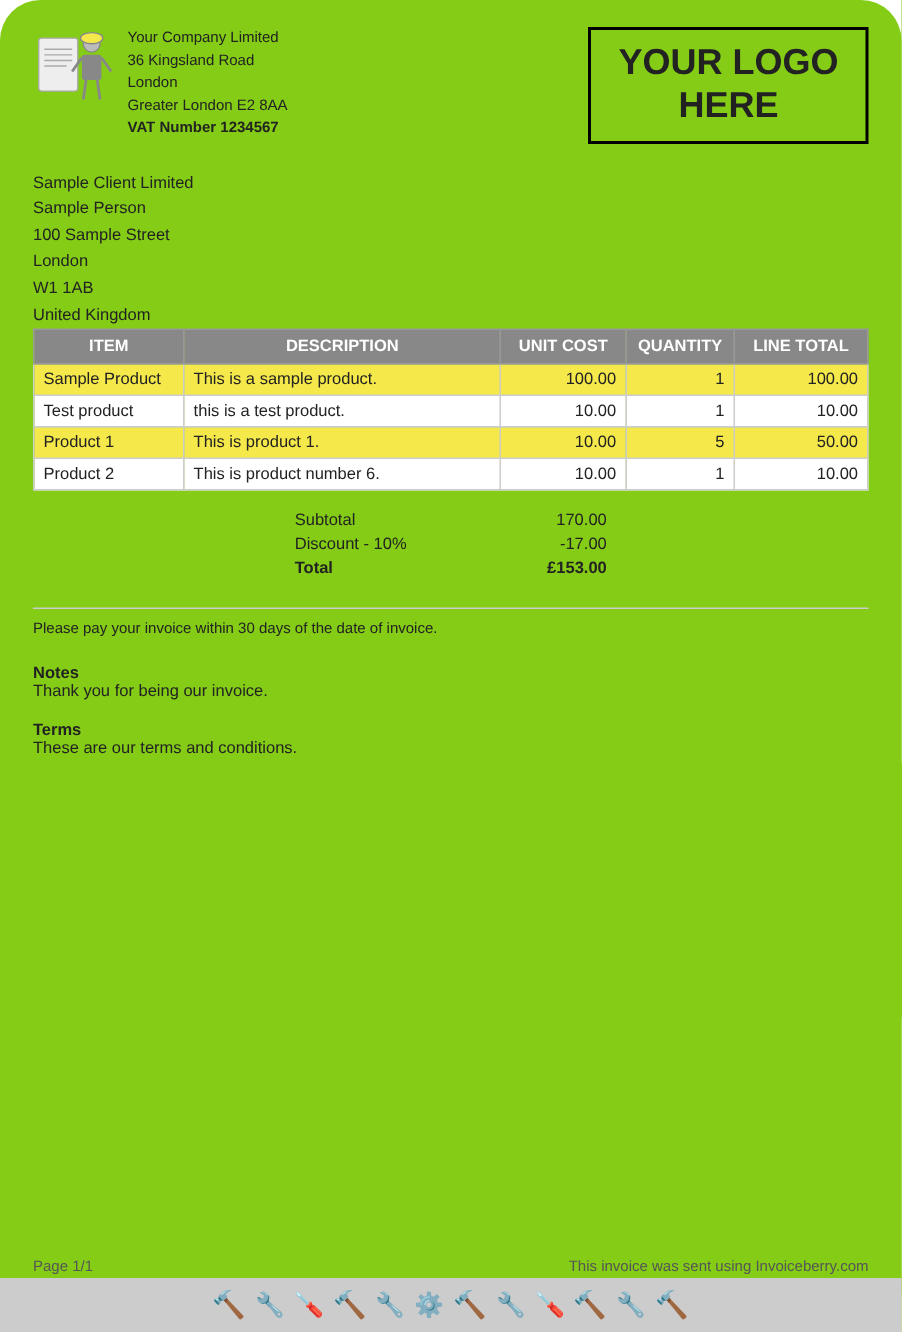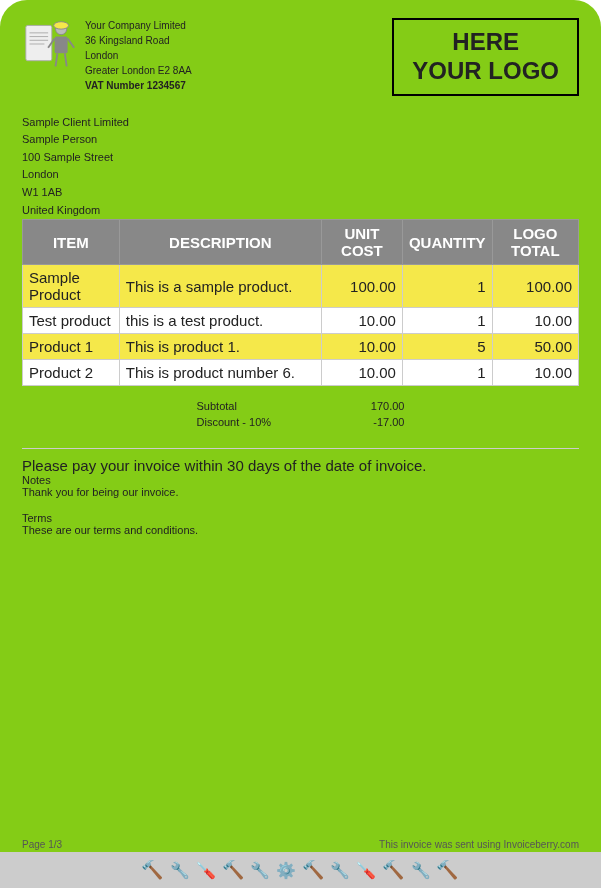--- a/index.html
+++ b/index.html
@@ -79,21 +79,21 @@
       background: #e0e0e0;
       font-weight: bold;
       padding: 3px 6px;
     }
 
     
     .items-table {
       width: 100%;
       border-collapse: collapse;
       margin-bottom: 12px;
-      font-size: 15px;
+      font-size: 11px;
     }
     .items-table thead tr {
       background: #888;
       color: #fff;
     }
     .items-table thead td {
       padding: 5px 6px;
       font-weight: bold;
       text-align: center;
       border: 1px solid #999;
@@ -131,32 +131,33 @@
     .totals-table td:last-child {
       text-align: right;
       margin-top: 27px;
     }
     .totals-table .total-row td {
       font-weight: bold;
     }
 
     
     .payment-note {
-      font-size: 15px;
+      font-size: 10px;
+      margin-bottom: 18px;
       border-top: 1px solid #ccc;
       padding-top: 8px;
     }
 
     
     .notes-section, .terms-section {
       font-size: 11px;
       margin-bottom: 14px;
     }
     .notes-section .label, .terms-section .label {
-      font-weight: normal;
+      font-weight: bold;
     }
 
     
     .footer-tools {
       position: absolute;
       bottom: 0;
       left: 0;
       width: 601px;
       background: #ccc;
       height: 36px;
@@ -217,22 +218,22 @@
         <div>London</div>
         <div>Greater London E2 8AA</div>
         <div class="vat">
           <span>VAT Number</span>
           <span>1234567</span>
         </div>
       </div>
     </div>
 
     <div class="logo-box">
+      <div>YOUR LOGO</div>
       <div>HERE</div>
-      <div>YOUR LOGO</div>
     </div>
   </div>
 
   <div class="billing-section">
     <div class="client-info">
       <div>Sample Client Limited</div>
       <div>Sample Person</div>
       <div>100 Sample Street</div>
       <div>London</div>
       <div>W1 1AB</div>
@@ -241,21 +242,21 @@
 
   </div>
 
   <table class="items-table">
     <thead>
       <tr>
         <td class="col-item">ITEM</td>
         <td class="col-desc">DESCRIPTION</td>
         <td class="col-unit">UNIT COST</td>
         <td class="col-qty">QUANTITY</td>
-        <td class="col-total">LOGO TOTAL</td>
+        <td class="col-total">LINE TOTAL</td>
       </tr>
     </thead>
     <tbody id="items-tbody">
     <tr class="yellow">
       <td class="col-item">Sample Product</td>
       <td class="col-desc">This is a sample product.</td>
       <td class="col-unit">100.00</td>
       <td class="col-qty">1</td>
       <td class="col-total">100.00</td>
     </tr>
@@ -287,40 +288,44 @@
     <table class="totals-table">
       <tbody>
           <tr>
         <td>Subtotal</td>
         <td>170.00</td>
       </tr>
       <tr>
         <td>Discount - 10%</td>
         <td>-17.00</td>
       </tr>
+      <tr class="total-row">
+        <td>Total</td>
+        <td>£153.00</td>
+      </tr>
     </tbody>
       </table>
   </div>
 
   <div class="payment-note">
     <span>Please pay your invoice within 30 days of the date of invoice.</span>
   </div>
 
   <div class="notes-section">
     <div class="label">Notes</div>
     <div>Thank you for being our invoice.</div>
   </div>
 
   <div class="terms-section">
     <div class="label">Terms</div>
     <div>These are our terms and conditions.</div>
   </div>
 
   <div class="page-footer">
-    <span>Page 1/3</span>
+    <span>Page 1/1</span>
     <span>This invoice was sent using Invoiceberry.com</span>
   </div>
 
   <div class="footer-tools">
 
     <span style="font-size:18px;color:#777;">🔨</span>
     <span style="font-size:16px;color:#777;">🔧</span>
     <span style="font-size:16px;color:#777;">🪛</span>
     <span style="font-size:18px;color:#777;">🔨</span>
     <span style="font-size:16px;color:#777;">🔧</span>

